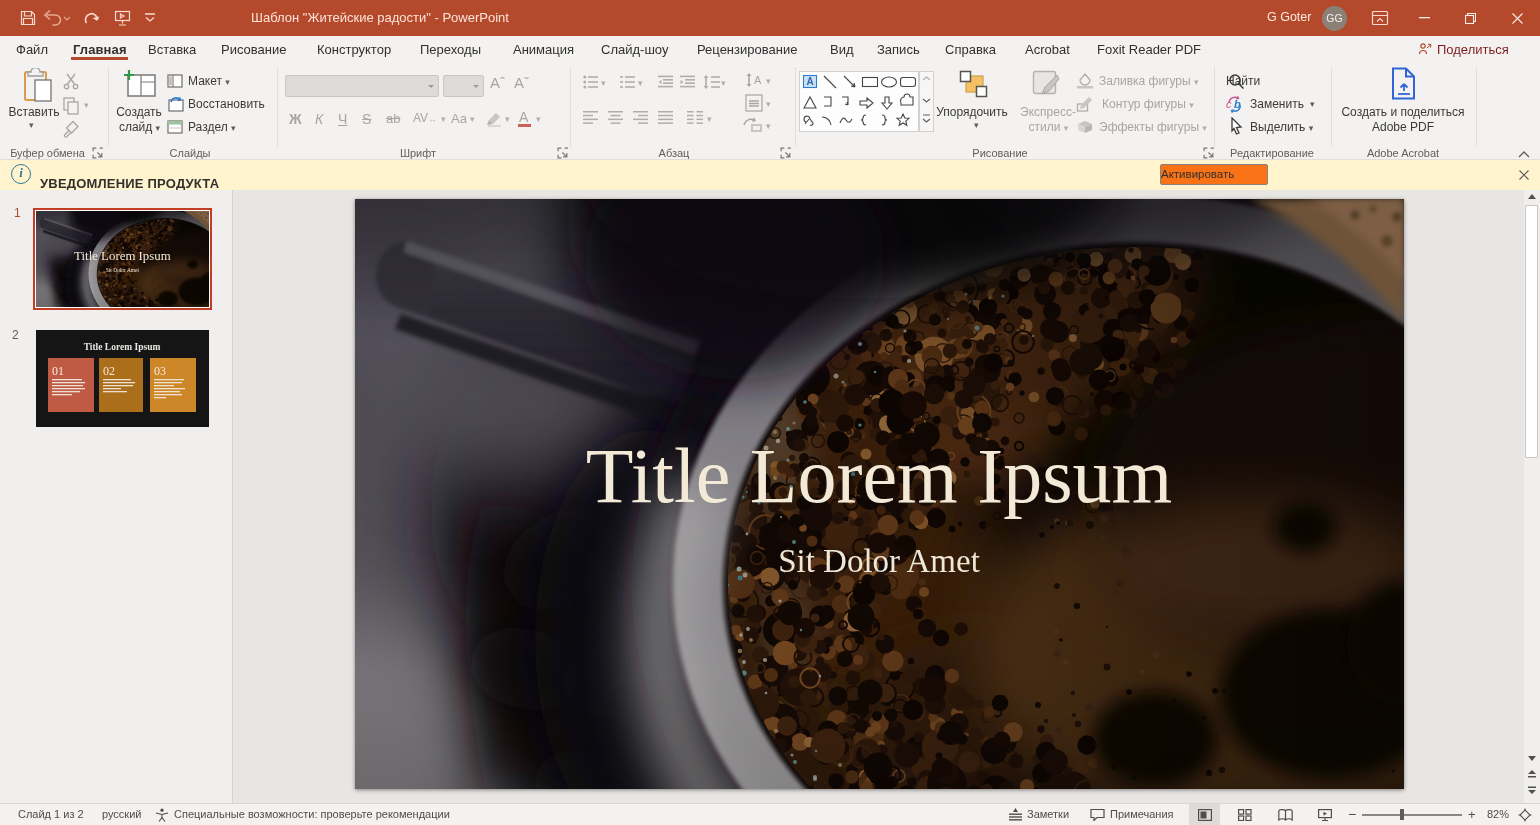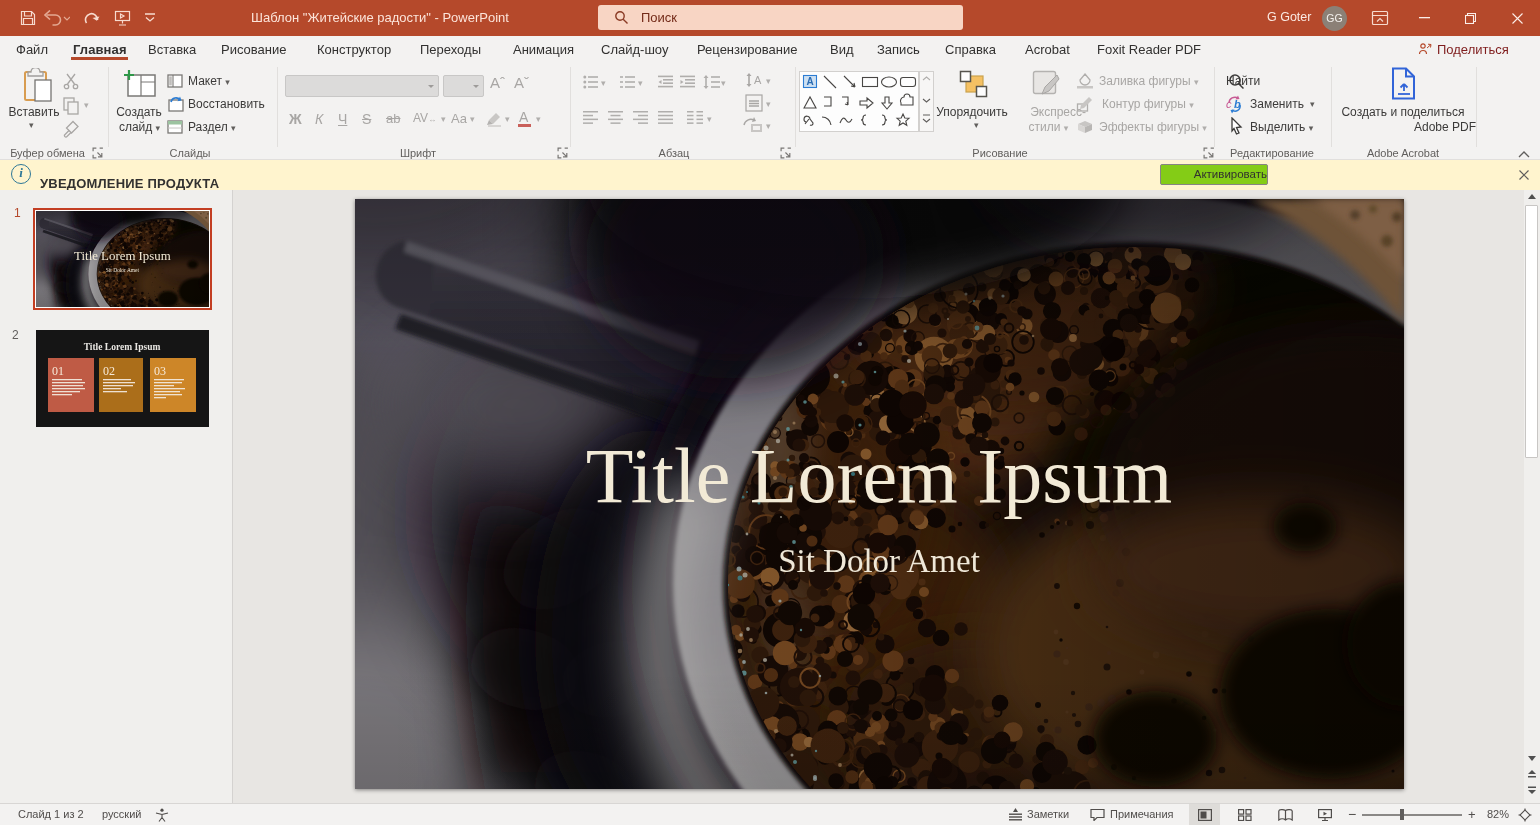--- a/index.html
+++ b/index.html
@@ -53,27 +53,20 @@
         <path d="M15.5,6.5 l-2.6,4.2 -4.4,-2.6" fill="#f7dbcf" stroke="none"></path>
   </svg>
   <svg class="ico" style="left:114px;top:9px" width="17" height="17" viewBox="0 0 17 17" fill="none" stroke="#f7dbcf" stroke-width="1.2">
     <rect x="1.5" y="2.5" width="14" height="9"></rect>
         <path d="M8.5,11.5 v3 M5,16 h7 M6.5,5 l3.5,2 -3.5,2 Z"></path>
   </svg>
   <svg class="ico" style="left:144px;top:13px" width="12" height="10" viewBox="0 0 12 10" fill="none" stroke="#f7dbcf" stroke-width="1.3">
     <path d="M1,1 h10 M2,4.5 l4,3.5 4,-3.5"></path>
   </svg>
   <div id="doctitle">Шаблон "Житейские радости"  -  PowerPoint</div>
-  <div id="searchbox">
-    <svg class="ico" style="left:16px;top:5px" width="15" height="15" viewBox="0 0 15 15" fill="none" stroke="#8a3a24" stroke-width="1.4">
-      <circle cx="6" cy="6" r="4.2"></circle>
-          <path d="M9.2,9.2 L13.5,13.5"></path>
-    </svg>
-    <span style="position:absolute;left:43px;top:4.5px">Поиск</span>
-  </div>
   <span style="position:absolute;left:1267px;top:10px;font-size:12.5px;color:#fbe9e2">G Goter</span>
   <div style="position:absolute;left:1322px;top:6px;width:25px;height:25px;border-radius:50%;background:#8b8076;color:#f5f2ef;font-size:10.5px;text-align:center;line-height:25px;">GG</div>
   <svg class="ico" style="left:1371px;top:10px" width="18" height="16" viewBox="0 0 18 16" fill="none" stroke="#f7dbcf" stroke-width="1.2">
     <rect x="1.5" y="1.5" width="15" height="13" rx="1"></rect>
         <path d="M1.5,5.5 h15 M6,11.5 l3,-3 3,3"></path>
   </svg>
   <div class="winbtn" style="left:1401px">
     <svg class="ico" style="left:18px;top:17px" width="11" height="2" viewBox="0 0 11 2">
           <rect width="11" height="1.3" fill="#fceee9"></rect>
         </svg>
@@ -331,21 +324,21 @@
     <rect x="9" y="8" width="17" height="16" fill="#f5c163" stroke="#caa24e" stroke-width="1.2"></rect>
     <rect x="3.5" y="3.5" width="10" height="10" fill="#fdfdfd" stroke="#56544e" stroke-width="1.5"></rect>
     <rect x="19.5" y="18.5" width="10" height="10" fill="#fdfdfd" stroke="#56544e" stroke-width="1.5"></rect>
   </svg>
   <div class="rtxt" style="left:929px;top:43px;width:86px;text-align:center">Упорядочить</div>
   <div class="dd" style="position:absolute;left:974px;top:58px">▾</div>
   <svg class="ico" style="left:1031px;top:7px" width="30" height="30" viewBox="0 0 30 30">
     <rect x="2.5" y="2.5" width="22" height="22" rx="2" fill="#e8e6e4" stroke="#b4b2b0" stroke-width="1.4"></rect>
     <path d="M26,6 L14,18 l-3,7 7,-3 L28,10 Z" fill="#c8c6c4" stroke="#a8a6a4" stroke-width="1"></path>
   </svg>
-  <div class="rtxt dis" style="left:1010px;top:43px;width:76px;text-align:right">Экспресс-</div>
+  <div class="rtxt dis" style="left:1010px;top:43px;width:76px;text-align:center">Экспресс-</div>
   <div class="rtxt dis" style="left:1010px;top:58px;width:76px;text-align:center">стили <span class="ddg">▾</span></div>
   <svg class="ico" style="left:1076px;top:11px" width="18" height="16" viewBox="0 0 18 16">
     <path d="M9,1 l5,6 a5,5 0 1 1 -10,0 Z" fill="none" stroke="#b0aeac" stroke-width="1.3"></path>
         <rect x="1" y="13" width="16" height="2.5" fill="#c8c6c4"></rect>
   </svg>
   <div class="rtxt dis" style="left:1099px;top:12px">Заливка фигуры <span class="ddg">▾</span></div>
   <svg class="ico" style="left:1076px;top:34px" width="18" height="16" viewBox="0 0 18 16">
     <rect x="1.5" y="8" width="10" height="7" fill="none" stroke="#b0aeac" stroke-width="1.3"></rect>
         <path d="M13,1 l3,3 -8,8 -4,1 1,-4 Z" fill="#c8c6c4"></path>
   </svg>
@@ -385,31 +378,31 @@
   <div class="glabel" style="left:1222px;width:100px">Редактирование</div>
   <div class="gsep" style="left:1331px"></div>
 
   <svg class="ico" style="left:1391px;top:5px" width="26" height="33" viewBox="0 0 26 33">
     <path d="M2,1.5 h13 l8,8 v22 h-21 Z" fill="none" stroke="#3164d8" stroke-width="2"></path>
     <path d="M15,1.5 v8 h8" fill="none" stroke="#3164d8" stroke-width="2"></path>
     <path d="M13,24 v-7 m0,0 l-3.5,3.5 m3.5,-3.5 l3.5,3.5" fill="none" stroke="#3164d8" stroke-width="1.8"></path>
     <path d="M7,27 h12" stroke="#3164d8" stroke-width="1.8"></path>
   </svg>
   <div class="rtxt" style="left:1330px;top:43px;width:146px;text-align:center">Создать и поделиться</div>
-  <div class="rtxt" style="left:1330px;top:58px;width:146px;text-align:right">Adobe PDF</div>
+  <div class="rtxt" style="left:1330px;top:58px;width:146px;text-align:center">Adobe PDF</div>
   <div class="glabel" style="left:1353px;width:100px">Adobe Acrobat</div>
   <div class="gsep" style="left:1476px"></div>
   <svg class="ico" style="left:1518px;top:88px" width="12" height="8" viewBox="0 0 12 8" fill="none" stroke="#605e5c" stroke-width="1.3">
     <path d="M1,7 L6,2 L11,7"></path>
   </svg>
 </div>
 <div id="notif">
   <div style="position:absolute;left:11px;top:4px;width:20px;height:20px;border-radius:50%;border:1.6px solid #2e7797;color:#2e7797;font-family:'Liberation Serif',serif;font-size:13px;font-weight:bold;text-align:center;line-height:16px;font-style:italic">i</div>
   <span style="position:absolute;left:40px;top:16px;font-weight:bold;font-size:13px;letter-spacing:0.2px">УВЕДОМЛЕНИЕ ПРОДУКТА</span>
-  <div style="position:absolute;left:1160px;top:4px;width:108px;height:21px;background:#84cc16;border:1px solid #868482;border-radius:2px;text-align:right;line-height:19px;font-size:11.5px">Активировать</div>
+  <div style="position:absolute;left:1160px;top:4px;width:108px;height:21px;background:#f97316;border:1px solid #868482;border-radius:2px;text-align:left;line-height:19px;font-size:11.5px">Активировать</div>
   <svg class="ico" style="left:1519px;top:10px" width="10" height="10" viewBox="0 0 10 10" stroke="#605e5c" stroke-width="1.2">
         <path d="M0.5,0.5 L9.5,9.5 M9.5,0.5 L0.5,9.5"></path>
       </svg>
 </div>
 <svg width="0" height="0" style="position:absolute">
 <defs>
 <g id="artg">
 <defs>
 <filter id="b60" x="-100%" y="-100%" width="300%" height="300%">
               <feGaussianBlur stdDeviation="60"></feGaussianBlur>
@@ -1845,20 +1838,21 @@
         </svg>
   </div>
 </div>
 <div id="statusbar">
   <span class="sitem" style="left:18px">Слайд 1 из 2</span>
   <span class="sitem" style="left:102px">русский</span>
   <svg class="ico" style="left:155px;top:4px" width="14" height="14" viewBox="0 0 14 14" fill="none" stroke="#504d4b" stroke-width="1.1">
     <circle cx="7" cy="2.2" r="1.6" fill="#504d4b" stroke="none"></circle>
         <path d="M1,5 l6,1.5 6,-1.5 M7,6.5 v3 M7,9.5 l-3,4 M7,9.5 l3,4"></path>
   </svg>
+  <span class="sitem" style="left:174px">Специальные возможности: проверьте рекомендации</span>
   <svg class="ico" style="left:1008px;top:4px" width="15" height="13" viewBox="0 0 15 13" fill="#504d4b">
     <path d="M7.5,0 L10,4 H5 Z"></path>
         <rect x="1" y="5.5" width="13" height="1.4"></rect>
         <rect x="1" y="8.3" width="13" height="1.4"></rect>
         <rect x="1" y="11.1" width="13" height="1.4"></rect>
   </svg>
   <span class="sitem" style="left:1027px">Заметки</span>
   <svg class="ico" style="left:1090px;top:4px" width="15" height="13" viewBox="0 0 15 13" fill="none" stroke="#504d4b" stroke-width="1.2">
     <path d="M1,1.5 h13 v8 h-7 l-3,3 v-3 h-3 Z"></path>
   </svg>

